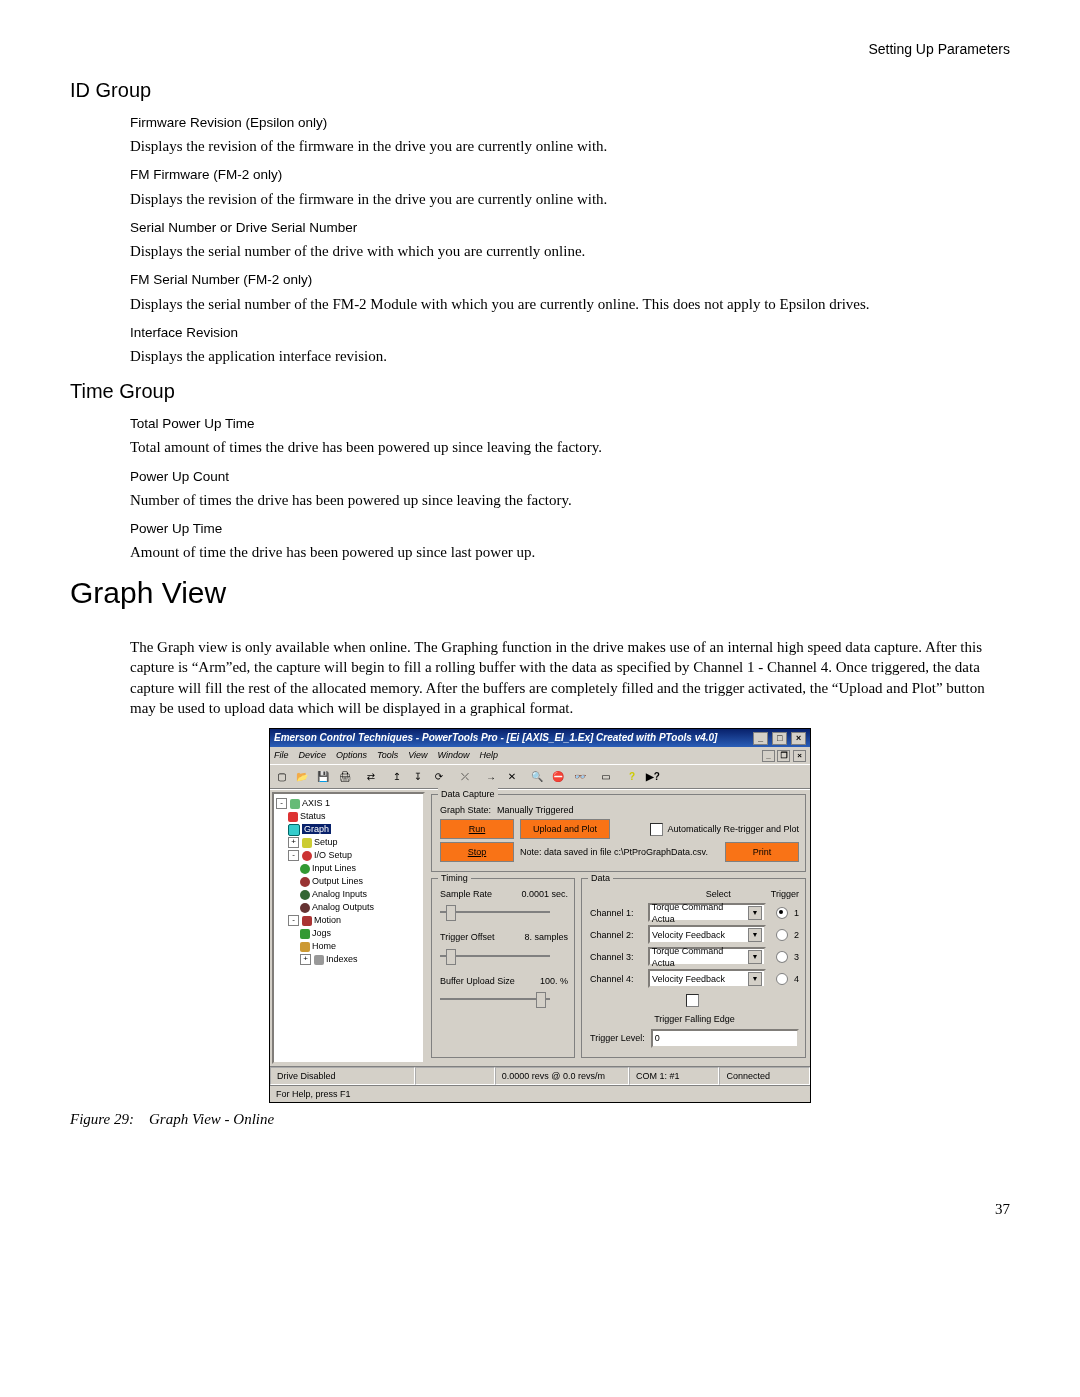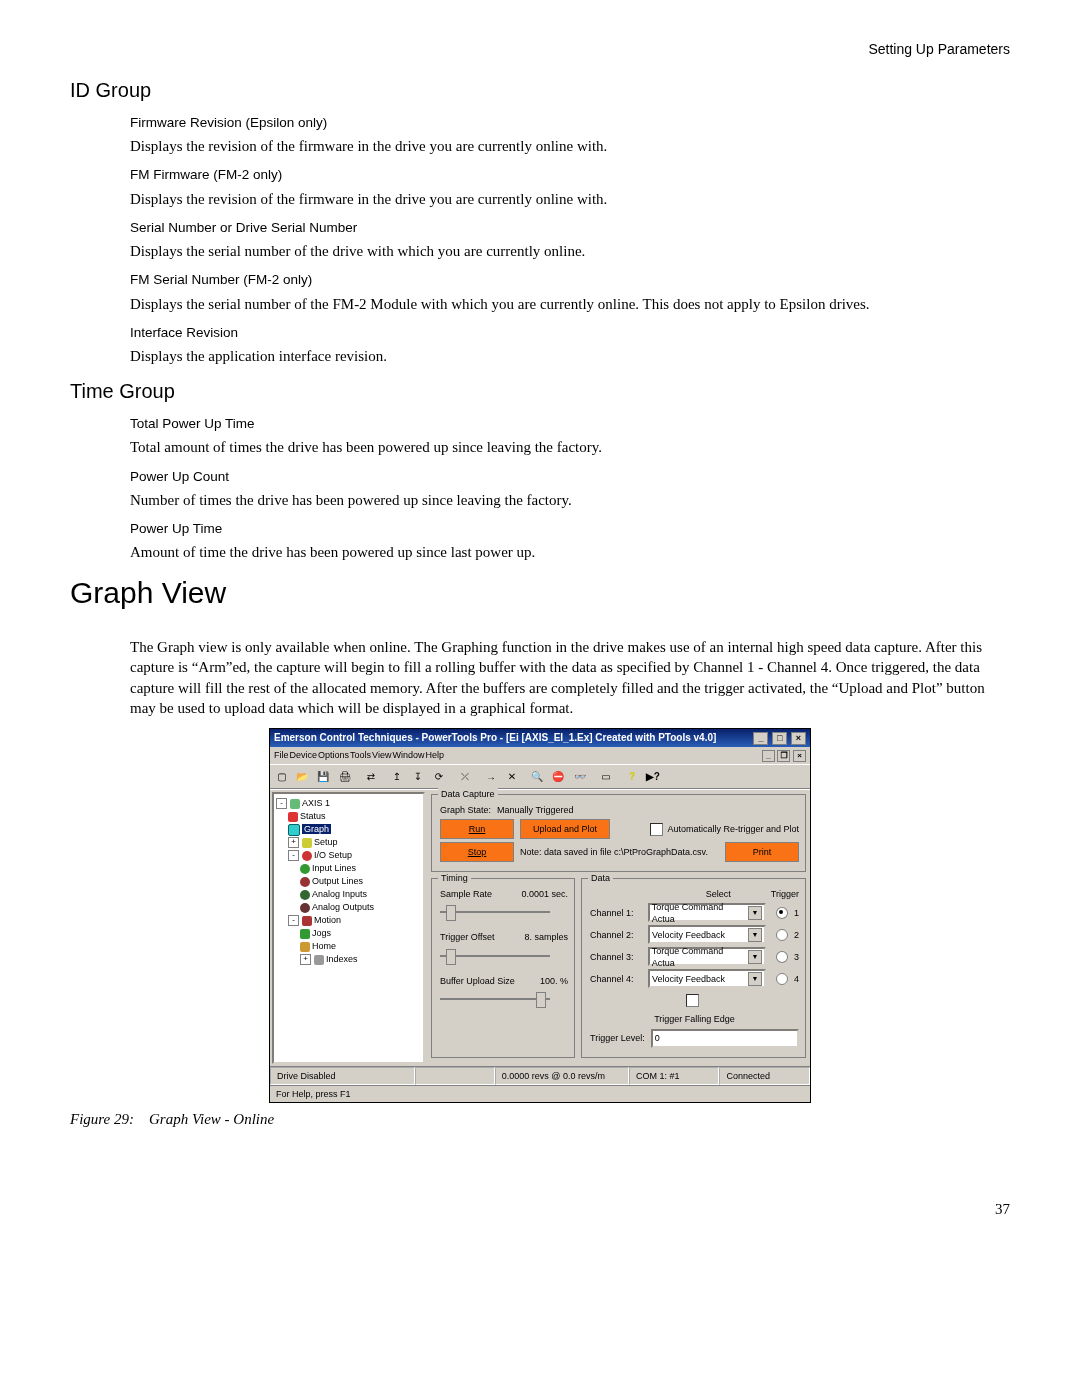--- a/index.html
+++ b/index.html
@@ -62,41 +62,42 @@
   }
   .titlebar {
     background: linear-gradient(#08216b, #2a5eb8);
     color: #fff;
     font-weight: bold;
     padding: 2px 4px;
     display: flex;
     justify-content: space-between;
     align-items: center;
     font-size: 10px;
+    font-style: italic;
   }
   .winbtns span {
     display: inline-block;
     width: 13px; height: 11px;
     background: #d4d0c8;
     border: 1px solid #808080;
     color: #000;
     text-align: center;
     line-height: 10px;
     font-size: 9px;
     font-weight: bold;
     margin-left: 1px;
   }
   .menubar {
     background: #d4d0c8;
     padding: 2px 4px;
     display: flex;
     gap: 10px;
     justify-content: space-between;
   }
-  .menubar .left {display:flex; gap:1px;}
+  .menubar .left {display:flex; gap:10px;font-style:italic;}
   .winbtns2 span{
     display:inline-block;width:11px;height:10px;background:#d4d0c8;border:1px solid #808080;font-size:8px;line-height:9px;text-align:center;font-weight:bold;
   }
   .toolbar {
     display: flex; gap: 1px; padding: 2px;
     border-top: 1px solid #fff; border-bottom: 1px solid #808080;
     flex-wrap: wrap;
   }
   .tbtn {
     width: 18px; height: 17px;

